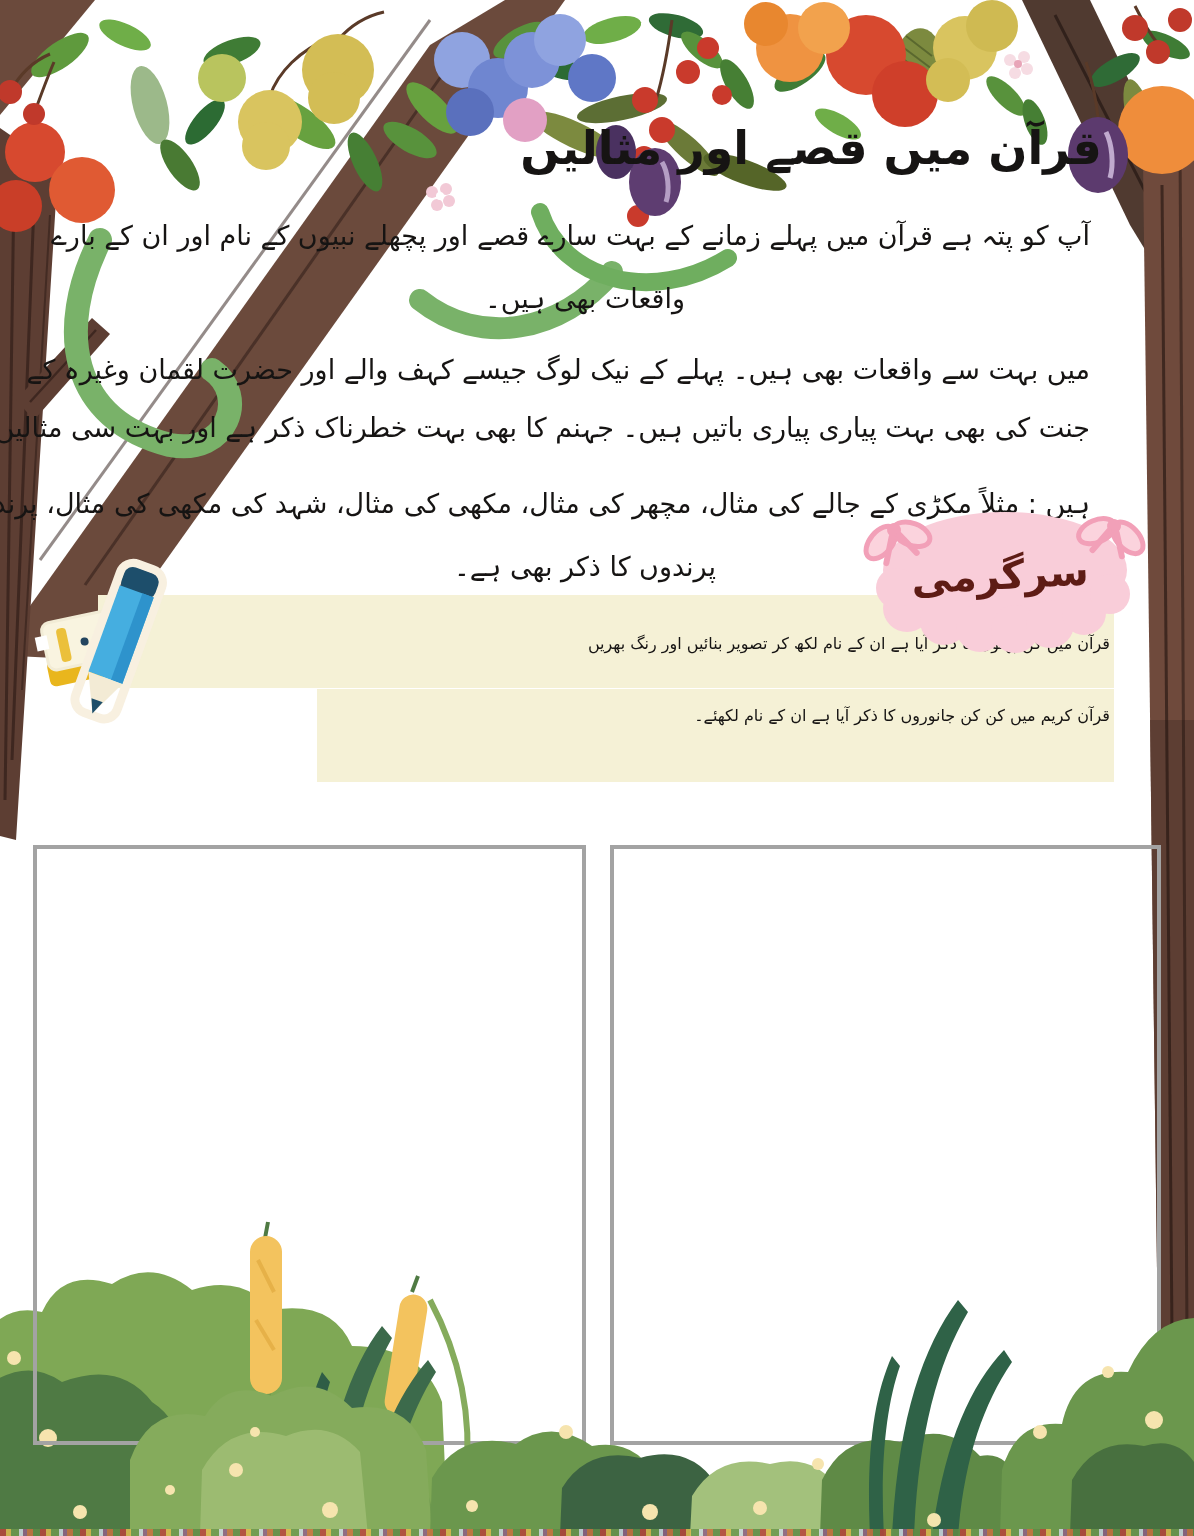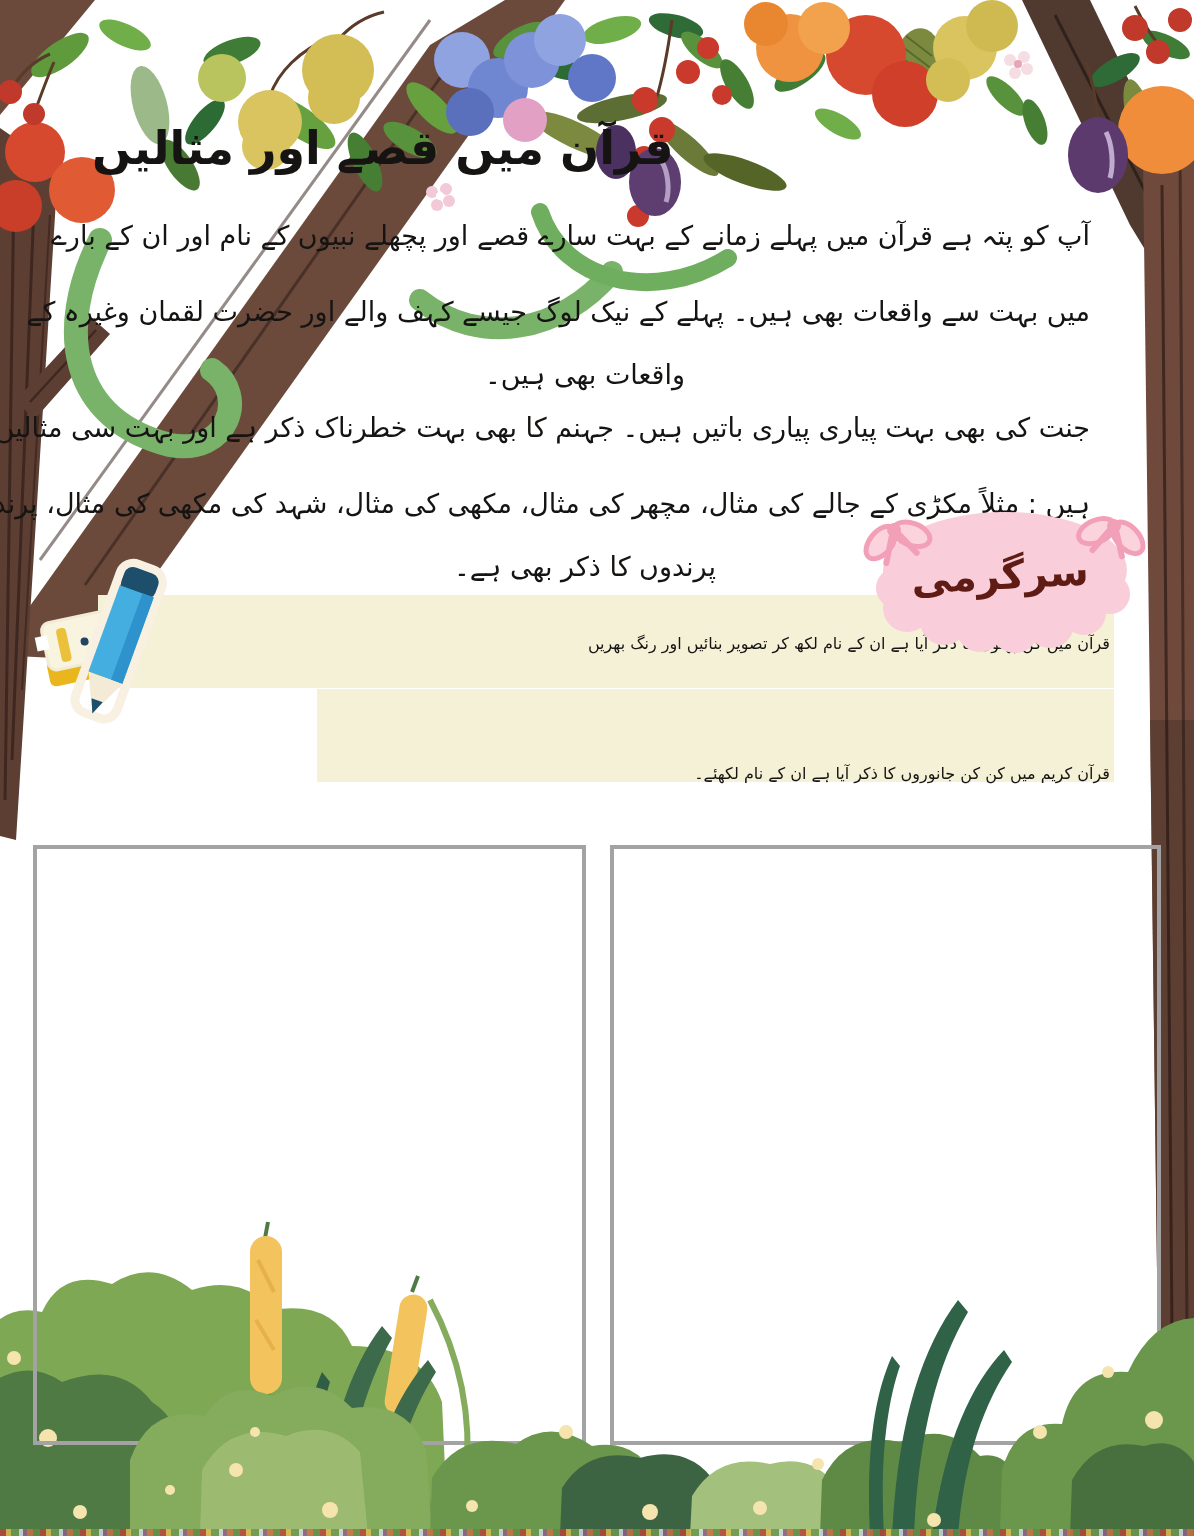--- a/index.html
+++ b/index.html
@@ -5,33 +5,33 @@
   html,body{margin:0;padding:0;background:#ffffff;}
   .page{
     position:relative;width:1194px;height:1536px;overflow:hidden;background:#ffffff;
     font-family:"DejaVu Sans",sans-serif;
   }
   svg{display:block;}
   .layer{position:absolute;left:0;top:0;width:1194px;height:1536px;pointer-events:none;}
   .urdu{direction:rtl;unicode-bidi:isolate;font-family:"DejaVu Sans",sans-serif;color:#161413;}
   .page-title{
     position:absolute;left:92px;top:98px;width:1010px;height:100px;line-height:100px;
-    text-align:left;font-size:46px;font-weight:bold;z-index:4;
+    text-align:right;font-size:46px;font-weight:bold;z-index:4;
   }
   .body-text{position:absolute;left:80px;width:1010px;z-index:4;}
   .body-text .line{height:76px;line-height:76px;text-align:center;font-size:27px;white-space:nowrap;}
   .body-text .line.short{height:58px;line-height:50px;}
   #intro-block{top:198px;}
   #examples-block{top:390px;}
   .cream-box{position:absolute;background:#f5f1d6;z-index:2;}
   #cream-box-1{left:98px;top:595px;width:1016px;height:93px;}
   #cream-box-2{left:317px;top:689px;width:797px;height:93px;}
   .activity-text{position:absolute;left:330px;width:780px;z-index:3;text-align:right;}
   #activity-line-1{top:608px;height:72px;line-height:72px;}
-  #activity-line-2{top:738px;height:72px;line-height:72px;padding-left:0;text-align:right;}
+  #activity-line-2{top:680px;height:72px;line-height:72px;padding-left:0;text-align:right;}
   #activity-line-2 .inner{display:inline-block;padding-left:55px;}
   .banner{position:absolute;left:852px;top:488px;width:306px;height:168px;z-index:5;}
   .banner-label{
     position:absolute;left:880px;top:540px;width:240px;height:70px;line-height:70px;z-index:6;
     text-align:center;font-size:40px;font-weight:bold;color:#5e1c15;transform:rotate(-3deg);
   }
   .pencil-wrap{position:absolute;left:22px;top:558px;width:170px;height:175px;z-index:5;}
   .draw-box{
     position:absolute;top:845px;height:600px;background:transparent;
     border:4px solid #a3a3a3;box-sizing:border-box;z-index:3;
@@ -211,22 +211,22 @@
       <path d="M -30,1536 L -30,1400 Q 20,1352 62,1382 Q 120,1360 152,1402 Q 180,1420 185,1460 L 190,1536 Z" fill="#4f7a44"></path>
       <circle cx="14" cy="1358" r="7" fill="#f6e4ae"></circle>
       <circle cx="48" cy="1438" r="9" fill="#f6e4ae"></circle>
     </g>
   </svg>
 
   <div class="page-title urdu">قرآن میں قصے اور مثالیں</div>
 
   <div class="body-text" id="intro-block">
     <div class="line urdu">آپ کو پتہ ہے قرآن میں پہلے زمانے کے بہت سارے قصے اور پچھلے نبیوں کے نام اور ان کے بارے</div>
+    <div class="line short urdu">واقعات بھی ہیں۔</div>
     <div class="line urdu">میں بہت سے واقعات بھی ہیں۔ پہلے کے نیک لوگ جیسے کہف والے اور حضرت لقمان وغیرہ کے</div>
-    <div class="line short urdu">واقعات بھی ہیں۔</div>
   </div>
 
   <div class="body-text" id="examples-block">
     <div class="line urdu">جنت کی بھی بہت پیاری پیاری باتیں ہیں۔ جہنم کا بھی بہت خطرناک ذکر ہے اور بہت سی مثالیں بھی</div>
     <div class="line urdu">ہیں : مثلاً مکڑی کے جالے کی مثال، مچھر کی مثال، مکھی کی مثال، شہد کی مکھی کی مثال، پرندوں اور</div>
     <div class="line short urdu">پرندوں کا ذکر بھی ہے۔</div>
   </div>
 
   <div class="cream-box" id="cream-box-1"></div>
   <div class="cream-box" id="cream-box-2"></div>

